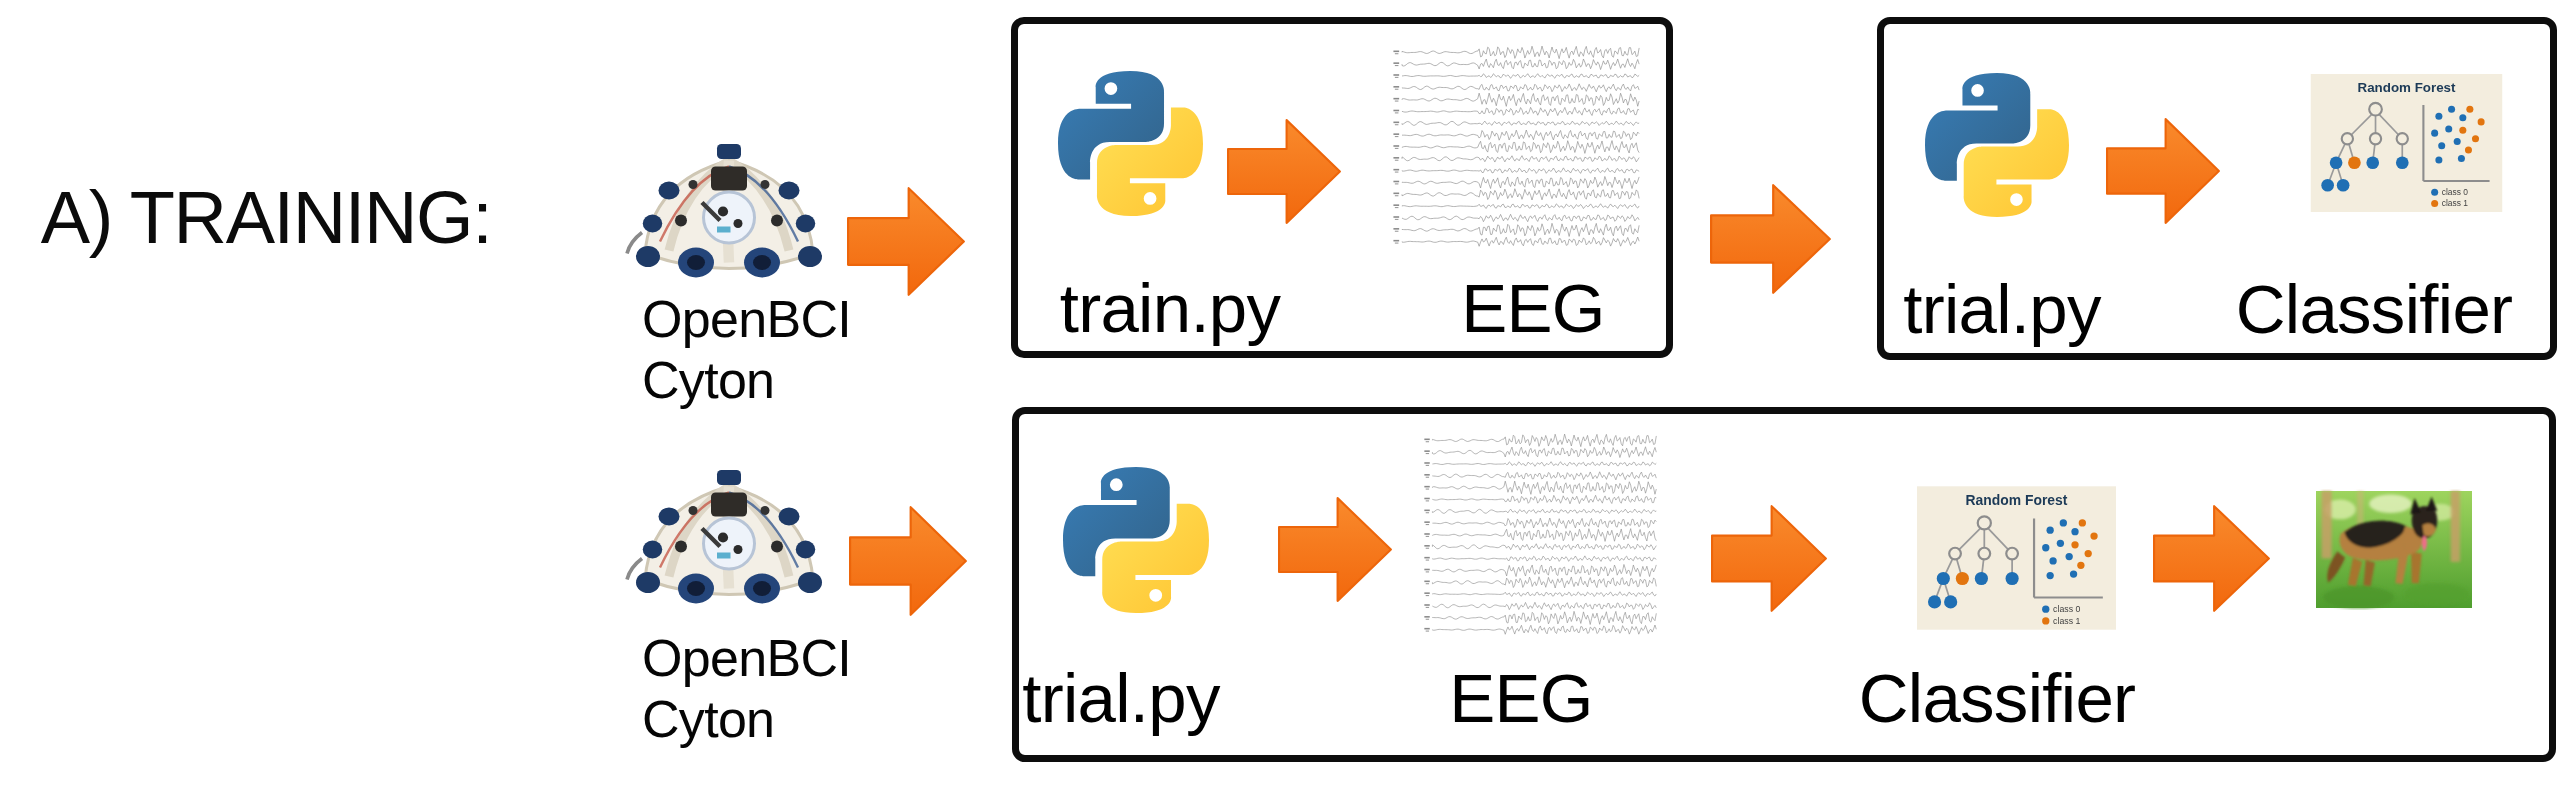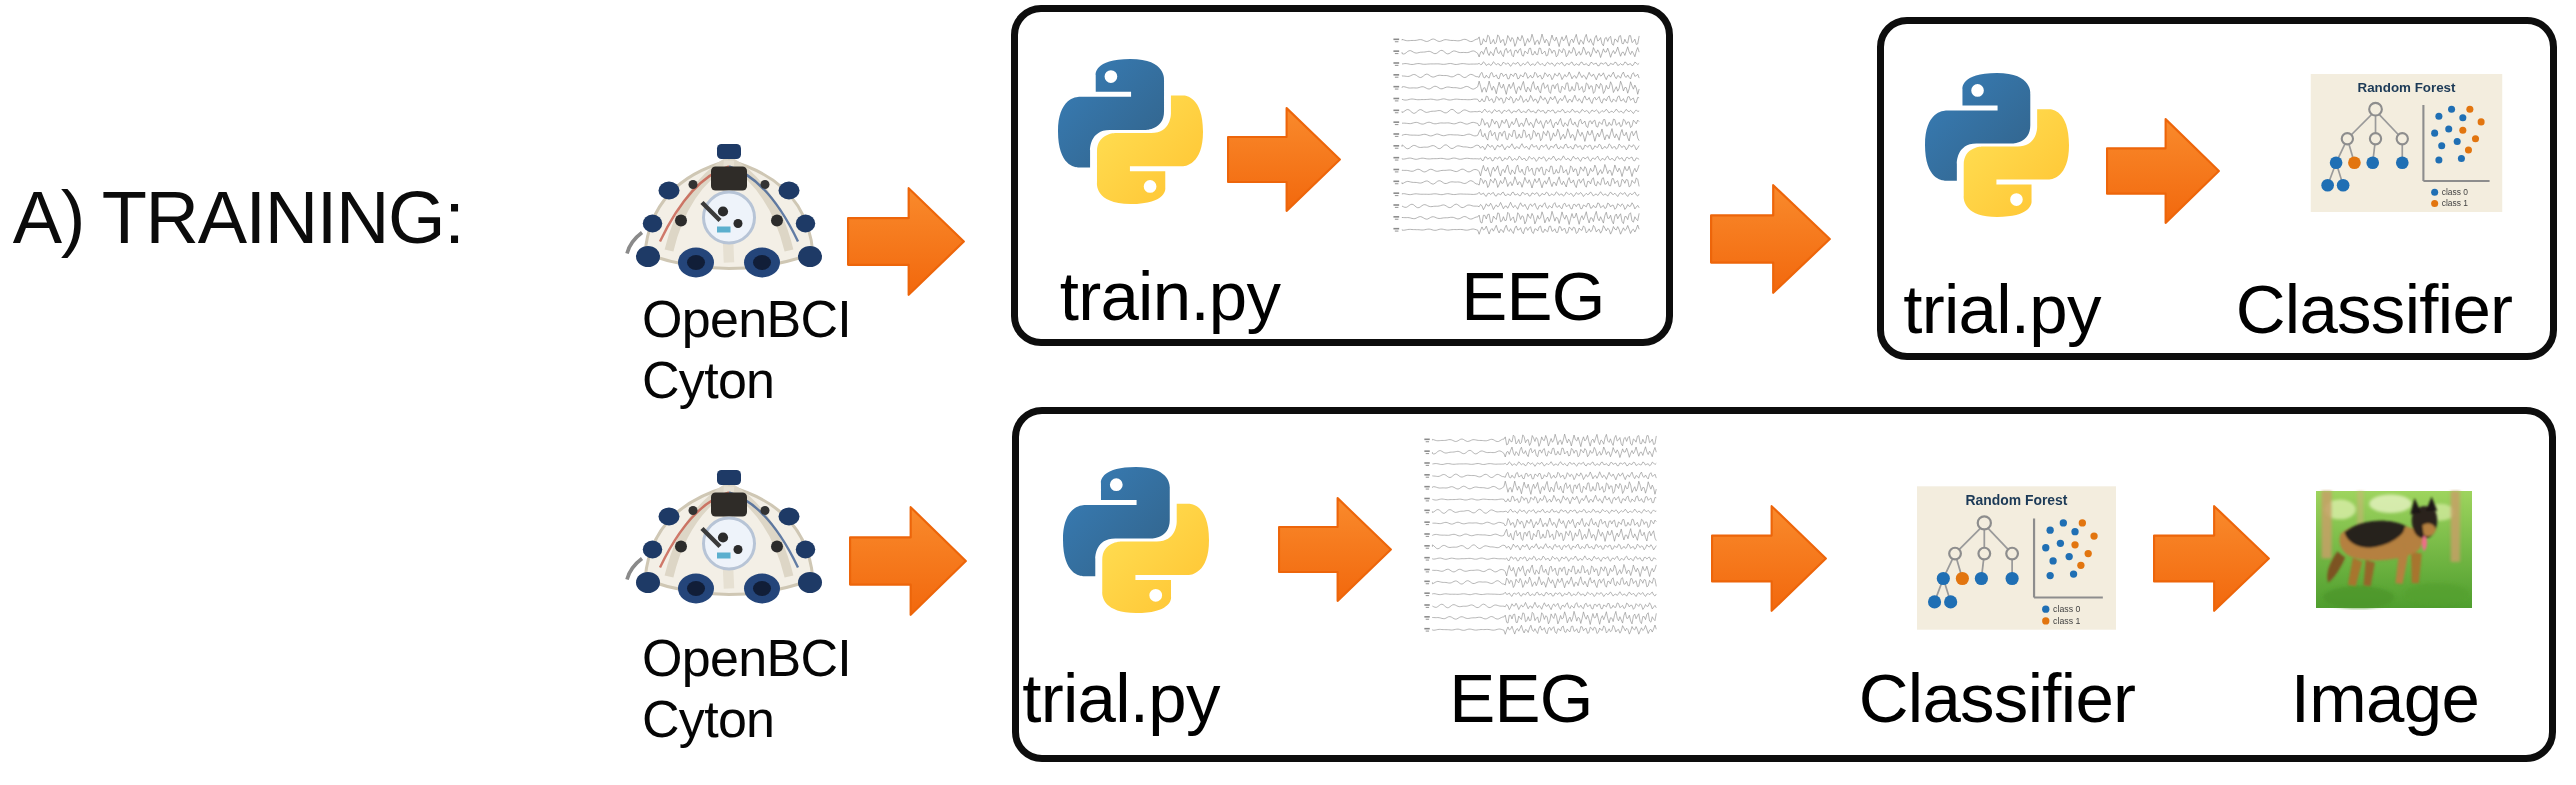--- a/index.html
+++ b/index.html
@@ -1,21 +1,21 @@
 <!DOCTYPE html>
 <html style="font-size:11.4px"><head>
 <meta charset="utf-8">
 <style>
   html,body{margin:0;padding:0;background:#ffffff;}
   .canvas{position:relative;width:2576px;height:785px;background:#ffffff;overflow:hidden;
           font-family:"Liberation Sans", sans-serif;color:#000;}
   .abs{position:absolute;}
-  .section-label{position:absolute;font-size:74px;letter-spacing:-1.4px;color:#0b0b0b;white-space:nowrap;}
+  .section-label{position:absolute;font-size:74px;letter-spacing:-1.4px;color:#0b0b0b;white-space:nowrap;margin-left:28px;}
   .caption{position:absolute;font-size:52px;letter-spacing:-0.7px;line-height:61px;color:#050505;white-space:nowrap;}
-  .flow-box{position:absolute;border:7.1px solid #0d0d0d;border-radius:30px;background:#fff;box-sizing:border-box;}
+  .flow-box{position:absolute;border:7.1px solid #0d0d0d;border-radius:13px;background:#fff;box-sizing:border-box;}
   .io-label{position:absolute;font-size:69px;letter-spacing:-0.7px;color:#000;white-space:nowrap;transform:translateX(-50%);}
   svg{display:block;}
   .rf-title{font-family:"Liberation Sans",sans-serif;font-size:19px;font-weight:bold;fill:#1c3a57;}
   .rf-legend{font-family:"Liberation Sans",sans-serif;font-size:12px;fill:#444;}
 </style>
 </head>
 <body>
 
 <svg width="0" height="0" style="position:absolute" aria-hidden="true">
   <defs>
@@ -94,21 +94,21 @@
 
   <div class="caption" style="left:642px;top:289px">
     <div>OpenBCI</div>
     <div>Cyton</div>
   </div>
 
   <svg class="abs" style="left:847px;top:186px" width="119" height="111" viewBox="0 0 110 100" preserveAspectRatio="none">
       <use href="#arrow-shape"></use>
     </svg>
 
-  <div class="flow-box" style="left:1011px;top:5px;width:662px;height:341px">
+  <div class="flow-box" style="left:1011px;top:17px;width:662px;height:341px">
     <svg class="abs" style="left:40px;top:38px" width="145" height="163" viewBox="0 0 110 110">
         <use href="#python-shape"></use>
       </svg>
     <svg class="abs" style="left:209px;top:94px" width="115" height="107" viewBox="0 0 110 100" preserveAspectRatio="none">
         <use href="#arrow-shape"></use>
       </svg>
     <svg class="abs eeg" style="left:374px;top:18.5px" width="250" height="208" viewBox="0 0 350 290" preserveAspectRatio="none">
         <path d="M14 13L14 11.7L16 12.2L18 12.9L20 13.4L22 13.6L24 13.5L26 13.3L28 13.2L30 13.2L32 13.2L34 13.0L36 12.6L38 12.1L40 12.0L42 12.3L44 13.1L46 14.0L48 14.6L50 14.4L52 13.6L54 12.4L56 11.4L58 11.2L60 11.8L62 13.0L64 14.0L66 14.6L68 14.3L70 13.6L72 12.7L74 12.1L76 12.1L78 12.4L80 12.8L82 13.1L84 13.2L86 13.2L88 13.3L90 13.5L92 13.7L94 13.6L96 13.2L98 12.5L100 11.8L102 11.6L104 12.0L106 13.0L108 14.1L110 14.7L112 14.6L114 13.6L116 12.4L118 11.5L120 11.3L122 8.2L124 19.3L126 18.3L128 10.8L130 14.5L132 15.2L134 5.8L136 7.7L138 18.1L140 15.8L142 11.7L144 17.9L146 16.0L148 5.4L150 8.2L152 16.4L154 12.6L156 12.0L158 20.3L160 16.6L162 6.3L164 9.9L166 14.6L168 9.1L170 11.8L172 21.4L174 16.7L176 8.2L178 12.6L180 13.4L182 6.2L184 11.3L186 21.0L188 15.8L190 10.5L192 15.7L194 12.8L196 4.5L198 11.0L200 19.2L202 13.9L204 12.7L206 18.7L208 12.8L210 4.3L212 11.1L214 16.6L216 11.4L218 14.2L220 20.9L222 13.1L224 5.6L226 12.1L228 13.9L230 8.6L232 14.9L234 21.8L236 13.4L238 8.1L240 13.9L242 11.5L244 6.1L246 14.8L248 21.1L250 13.2L252 11.2L254 16.2L256 10.0L258 4.7L260 14.4L262 19.0L264 12.4L266 14.2L268 18.4L270 9.4L272 4.7L274 14.0L276 15.9L278 10.9L280 16.6L282 20.1L284 9.7L286 6.2L288 14.0L290 12.5L292 9.1L294 17.9L296 20.7L298 10.4L300 9.0L302 14.5L304 9.4L306 7.4L308 18.1L310 19.9L312 11.1L314 12.5L316 15.6L318 7.3L320 6.4L322 17.4L324 17.8L326 11.5L328 16.0L330 16.9L332 6.5L334 6.5L336 16.2L338 14.6L340 11.3L342 18.8L344 18.0L346 6.9" fill="none" stroke="#8f8f8f" stroke-width="1.1" opacity="0.85"></path>
         <rect x="2" y="10.5" width="8" height="2.2" fill="#8a8a8a"></rect>
         <rect x="4" y="14.2" width="5" height="1.5" fill="#9a9a9a"></rect>
@@ -396,17 +396,16 @@
         <path d="M150 48 C158 43 167 46 169 54 C167 62 158 66 152 62 Z" fill="#b5803f"></path>
         <path d="M139 10 L148 30 L133 33 Z" fill="#1d1813"></path>
         <path d="M163 8 L171 28 L155 28 Z" fill="#1d1813"></path>
         <path d="M154 63 C158 71 157 80 152 85 C149 79 149 70 151 64 Z" fill="#ef6d8a"></path>
       </g>
     </svg>
 
     <div class="io-label" style="left:102px;top:245px">trial.py</div>
     <div class="io-label" style="left:502px;top:245px">EEG</div>
     <div class="io-label" style="left:978px;top:245px">Classifier</div>
-    <div class="io-label" style="left:1366px;top:245px">Image</div>
   </div>
 
 </div>
 
 
 </body></html>

